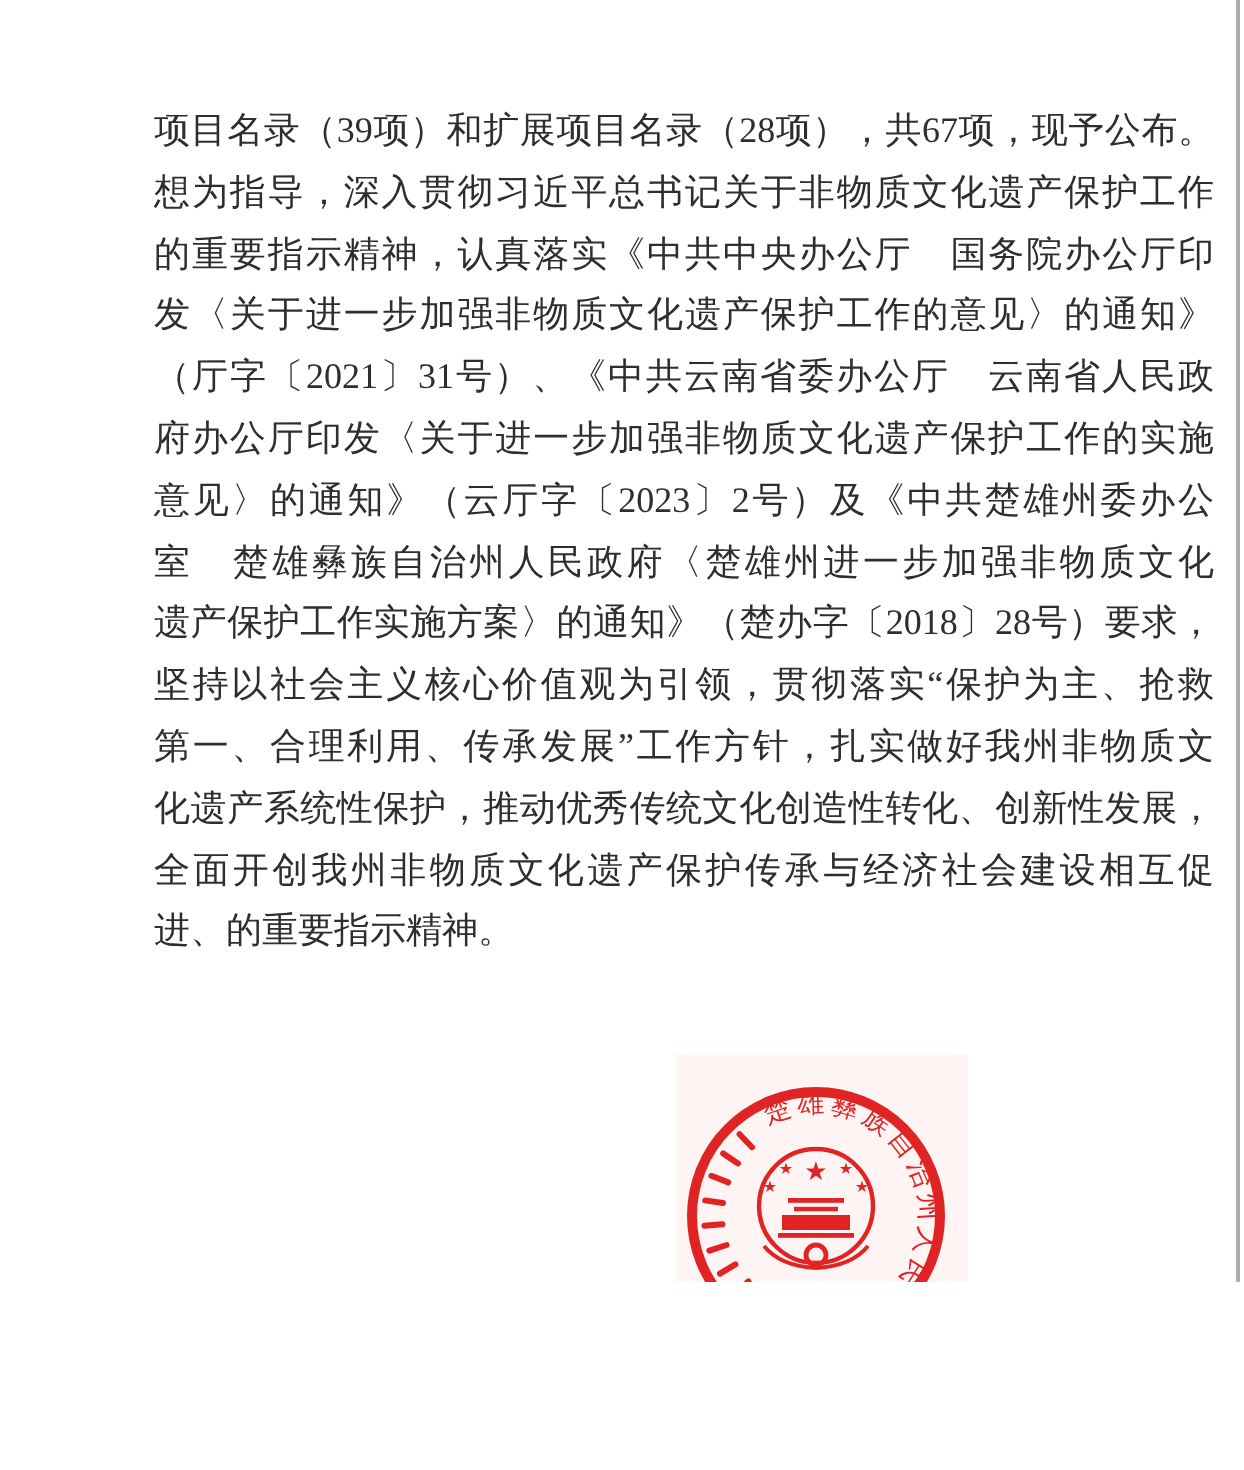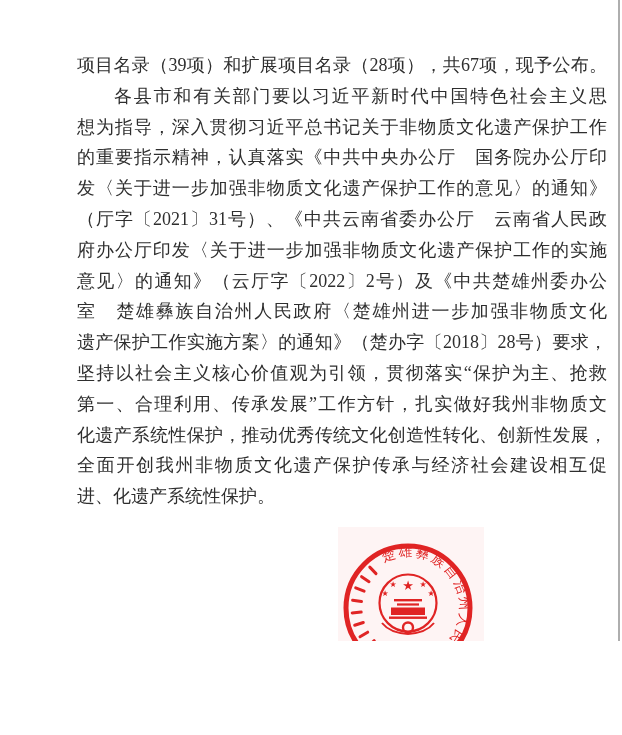--- a/index.html
+++ b/index.html
@@ -39,34 +39,33 @@
     background:#aeaeae;
   }
 </style>
 </head>
 <body>
 
 <div class="page">
 
   <div class="doc-body">
     <div class="line">项目名录（39项）和扩展项目名录（28项），共67项，现予公布。</div>
-    <div class="line indent">各县市和有关部门要以习近平新时代中国特色社会主义思</div>
     <div class="line">想为指导，深入贯彻习近平总书记关于非物质文化遗产保护工作</div>
     <div class="line">的重要指示精神，认真落实《中共中央办公厅　国务院办公厅印</div>
     <div class="line">发〈关于进一步加强非物质文化遗产保护工作的意见〉的通知》</div>
     <div class="line">（厅字〔2021〕31号）、《中共云南省委办公厅　云南省人民政</div>
     <div class="line">府办公厅印发〈关于进一步加强非物质文化遗产保护工作的实施</div>
-    <div class="line">意见〉的通知》（云厅字〔2022〕2号）及《中共楚雄州委办公</div>
+    <div class="line">意见〉的通知》（云厅字〔2023〕2号）及《中共楚雄州委办公</div>
     <div class="line">室　楚雄彝族自治州人民政府〈楚雄州进一步加强非物质文化</div>
     <div class="line">遗产保护工作实施方案〉的通知》（楚办字〔2018〕28号）要求，</div>
     <div class="line">坚持以社会主义核心价值观为引领，贯彻落实“保护为主、抢救</div>
     <div class="line">第一、合理利用、传承发展”工作方针，扎实做好我州非物质文</div>
     <div class="line">化遗产系统性保护，推动优秀传统文化创造性转化、创新性发展，</div>
     <div class="line">全面开创我州非物质文化遗产保护传承与经济社会建设相互促</div>
-    <div class="line short">进、化遗产系统性保护。</div>
+    <div class="line short">进、的重要指示精神。</div>
   </div>
 
   <div class="seal-wrap">
     <svg width="146" height="148" viewBox="0 0 146 148">
       <defs>
         <path id="sealArc" d="M 44 36 A 52 52 0 1 1 83.5 131.2"></path>
       </defs>
 
       <circle cx="70" cy="81" r="62" fill="none" stroke="#e02424" stroke-width="5"></circle>
 

